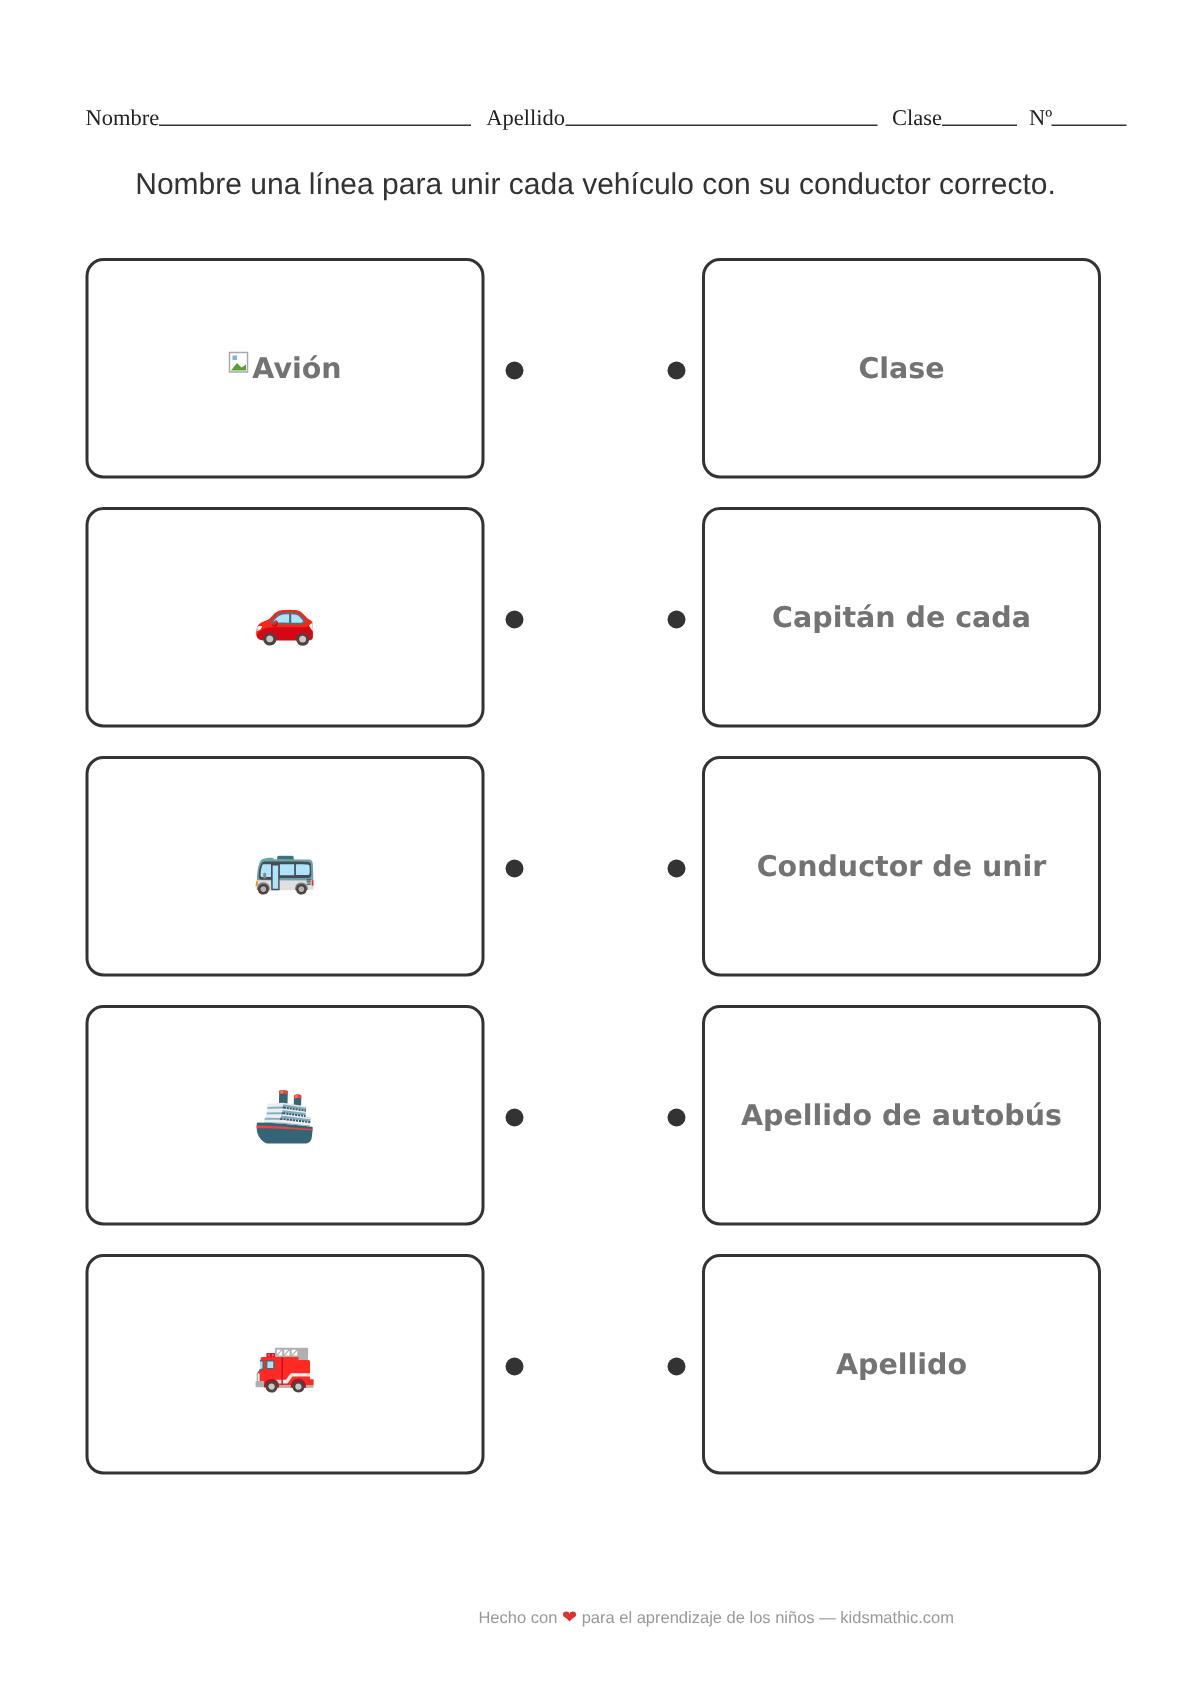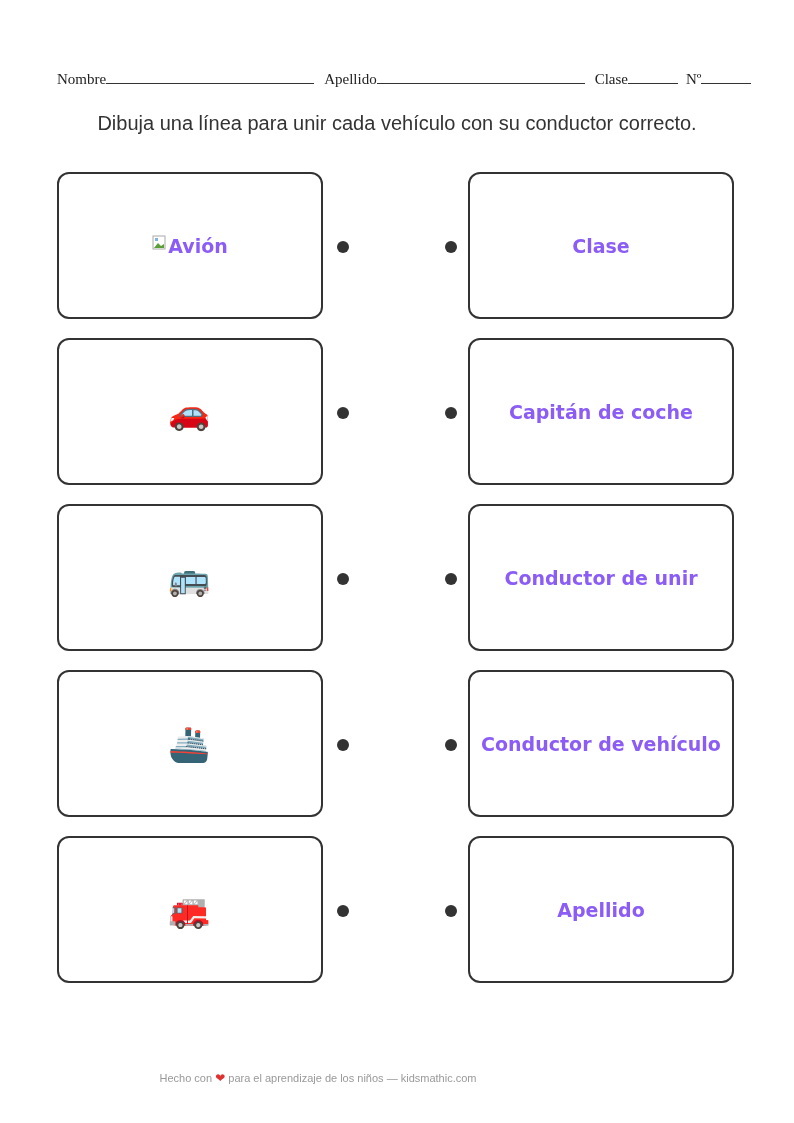--- a/index.html
+++ b/index.html
@@ -8,26 +8,26 @@
     .header { position: absolute; top: 68px; left: 57px; width: 720px; height: 20px;
               font-family: Liberation Serif, serif; font-size: 15px; color: #222;
               display: flex; align-items: flex-end; }
     .field { display: flex; align-items: flex-end; }
     .line { display: inline-block; border-bottom: 1px solid #333; height: 1px; margin-bottom: 4px; }
     .instructions { position: absolute; top: 112px; left: 0; width: 794px; text-align: center;
                     font-family: "Liberation Sans", sans-serif; font-size: 20px; color: #333; }
     .card { position: absolute; width: 266px; height: 147px; border: 2px solid #333;
             border-radius: 12px; box-sizing: border-box; display: flex;
             align-items: center; justify-content: center; background: #fff; }
-    .card .label { font-family: "DejaVu Sans", sans-serif; font-weight: bold; font-size: 19px; color: #8b5cf6; }
+    .card .label { font-family: "DejaVu Sans", sans-serif; font-weight: bold; font-size: 19px; color: #737373; }
     .left { left: 57px; }
     .right { left: 468px; }
     .dot { position: absolute; width: 12px; height: 12px; border-radius: 50%; background: #333; }
     .broken-img { display: inline-block; width: 16px; height: 16px; vertical-align: top; margin-top: -2px; position: relative; }
-    .footer { position: absolute; top: 1071px; left: 0; width: 636px; text-align: center;
+    .footer { position: absolute; top: 1071px; left: 0; width: 636px; text-align: right;
               font-family: "Liberation Sans", sans-serif; font-size: 11px; color: #999; }
     .heart { color: #e03131; font-size: 12px; }
   </style>
 </head>
 <body>
 
 <div class="header">
   <span class="field">
     <span>Nombre</span>
     <span class="line" style="width:208px"></span>
@@ -42,21 +42,21 @@
     <span>Clase</span>
     <span class="line" style="width:50px"></span>
   </span>
   <span style="width:8px"></span>
   <span class="field">
     <span>Nº</span>
     <span class="line" style="width:50px"></span>
   </span>
 </div>
 
-<div class="instructions">Dibuja una línea para unir cada vehículo con su conductor correcto.</div>
+<div class="instructions">Nombre una línea para unir cada vehículo con su conductor correcto.</div>
 
 <div class="card left" style="top:172px">
   <span class="label">
     <span class="broken-img">
       <svg width="16" height="16" viewBox="0 0 16 16">
           <rect x="1" y="1" width="12" height="13" fill="#fff" stroke="#aaa"></rect>
           <path d="M2 13 L6 8 L9 11 L12 9 L12 13 Z" fill="#5a9e3a"></path>
           <rect x="3" y="3" width="3" height="3" fill="#7fb4e0"></rect>
         </svg>
     </span><span>Avión</span>
@@ -67,39 +67,39 @@
 <div class="card right" style="top:172px">
   <span class="label">Clase</span>
 </div>
 
 <div class="card left" style="top:338px">
   <span style="font-size:34px">🚗</span>
 </div>
 <div class="dot" style="left:337px;top:407px"></div>
 <div class="dot" style="left:445px;top:407px"></div>
 <div class="card right" style="top:338px">
-  <span class="label">Capitán de coche</span>
+  <span class="label">Capitán de cada</span>
 </div>
 
 <div class="card left" style="top:504px">
   <span style="font-size:34px">🚌</span>
 </div>
 <div class="dot" style="left:337px;top:573px"></div>
 <div class="dot" style="left:445px;top:573px"></div>
 <div class="card right" style="top:504px">
   <span class="label">Conductor de unir</span>
 </div>
 
 <div class="card left" style="top:670px">
   <span style="font-size:34px">🚢</span>
 </div>
 <div class="dot" style="left:337px;top:739px"></div>
 <div class="dot" style="left:445px;top:739px"></div>
 <div class="card right" style="top:670px">
-  <span class="label">Conductor de vehículo</span>
+  <span class="label">Apellido de autobús</span>
 </div>
 
 <div class="card left" style="top:836px">
   <span style="font-size:34px">🚒</span>
 </div>
 <div class="dot" style="left:337px;top:905px"></div>
 <div class="dot" style="left:445px;top:905px"></div>
 <div class="card right" style="top:836px">
   <span class="label">Apellido</span>
 </div>

